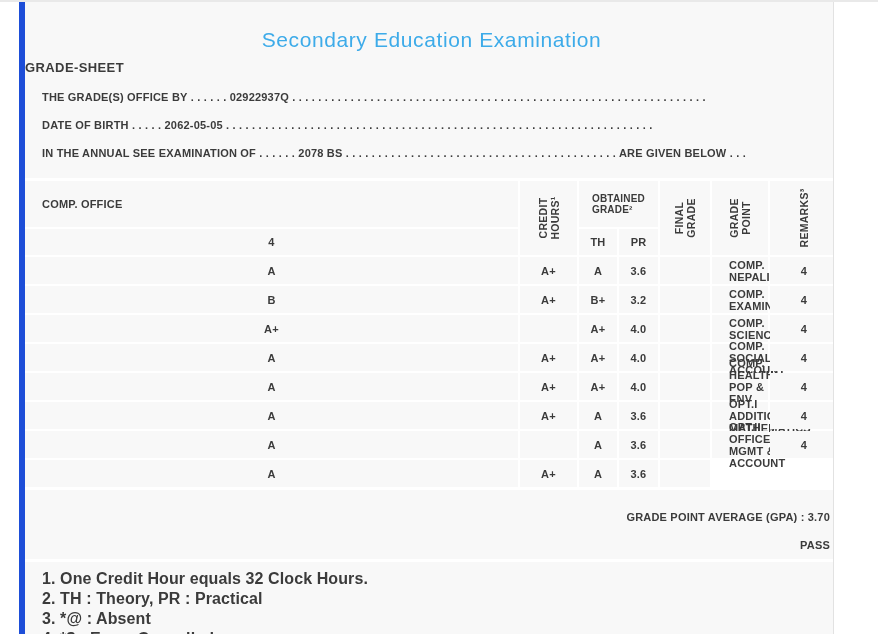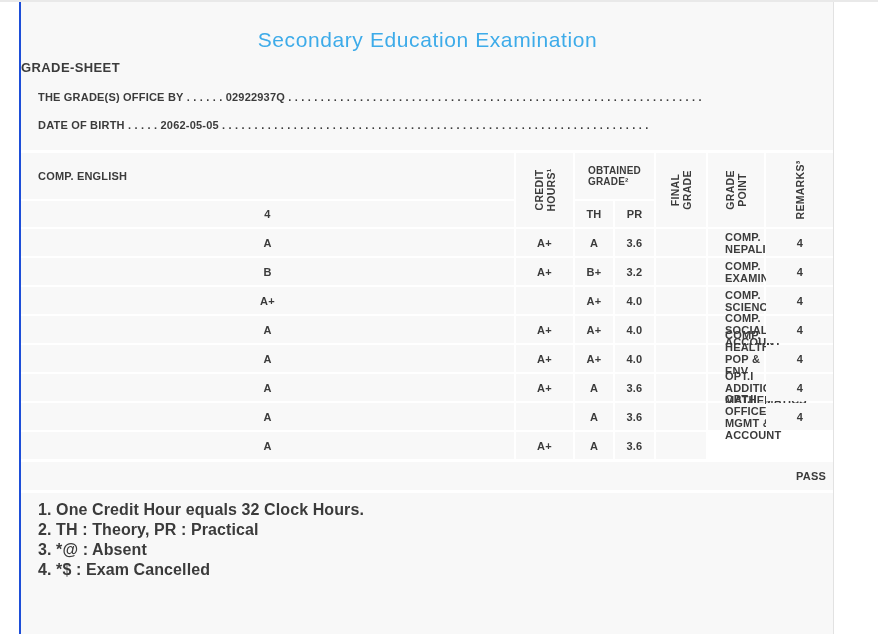--- a/index.html
+++ b/index.html
@@ -8,21 +8,21 @@
     background: #ffffff;
     border-top: 2px solid #e9e9e9;
     font-family: "Liberation Sans", "DejaVu Sans", sans-serif;
     color: #3b3b3b;
   }
   .page {
     margin-left: 19px;
     width: 815px;
     height: 632px;
     background: #f8f8f8;
-    border-left: 2px solid #1d4ed8;
+    border-left: 6px solid #1d4ed8;
     border-right: 1px solid #e2e2e2;
     overflow: hidden;
   }
   .doc { width: 813px; }
 
   .title {
     margin-top: 26px;
     text-align: center;
     font-size: 21px;
     line-height: 24px;
@@ -121,20 +121,21 @@
 
 <div class="page">
   <div class="doc">
 
     <div class="title">Secondary Education Examination</div>
     <div class="subtitle">GRADE-SHEET</div>
 
     <div class="idlines">
       <div class="idline">THE GRADE(S) OFFICE BY . . . . . . 02922937Q . . . . . . . . . . . . . . . . . . . . . . . . . . . . . . . . . . . . . . . . . . . . . . . . . . . . . . . . . . . . . . . .</div>
       <div class="idline">DATE OF BIRTH . . . . . 2062-05-05 . . . . . . . . . . . . . . . . . . . . . . . . . . . . . . . . . . . . . . . . . . . . . . . . . . . . . . . . . . . . . . . . . .</div>
+      <div class="idline">IN THE ANNUAL SEE EXAMINATION OF . . . . . . 2078 BS . . . . . . . . . . . . . . . . . . . . . . . . . . . . . . . . . . . . . . . . . . ARE GIVEN BELOW . . .</div>
     </div>
 
     <div class="gtable">
       <div class="cell h-credit">
         <span class="vtext">CREDIT
 HOURS¹</span>
       </div>
       <div class="cell h-obtained">
         <span class="htext2">OBTAINED
 GRADE²</span>
@@ -147,21 +148,21 @@
       </div>
       <div class="cell h-gp">
         <span class="vtext">GRADE
 POINT</span>
       </div>
       <div class="cell h-remarks">
         <span class="vtext">REMARKS³</span>
       </div>
 
       <div class="trow">
-        <div class="cell left">COMP. ENGLISH</div>
+        <div class="cell left">COMP. OFFICE</div>
         <div class="cell">4</div>
         <div class="cell">A</div>
         <div class="cell">A+</div>
         <div class="cell">A</div>
         <div class="cell">3.6</div>
         <div class="cell"></div>
       </div>
       <div class="trow">
         <div class="cell left">COMP. NEPALI</div>
         <div class="cell">4</div>
@@ -220,20 +221,21 @@
         <div class="cell left">OPT.II OFFICE MGMT &amp; ACCOUNT</div>
         <div class="cell">4</div>
         <div class="cell">A</div>
         <div class="cell">A+</div>
         <div class="cell">A</div>
         <div class="cell">3.6</div>
         <div class="cell"></div>
       </div>
     </div>
 
+    <div class="gpa-line">GRADE POINT AVERAGE (GPA) : 3.70</div>
     <div class="result-line">PASS</div>
 
     <div class="sep"></div>
 
     <div class="footnotes">
       <div class="footnote">1. One Credit Hour equals 32 Clock Hours.</div>
       <div class="footnote">2. TH : Theory, PR : Practical</div>
       <div class="footnote">3. *@ : Absent</div>
       <div class="footnote">4. *$ : Exam Cancelled</div>
     </div>

